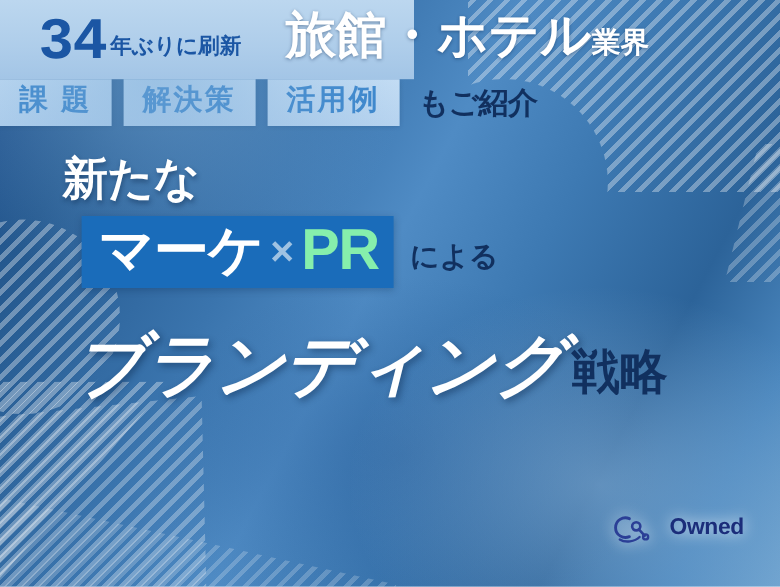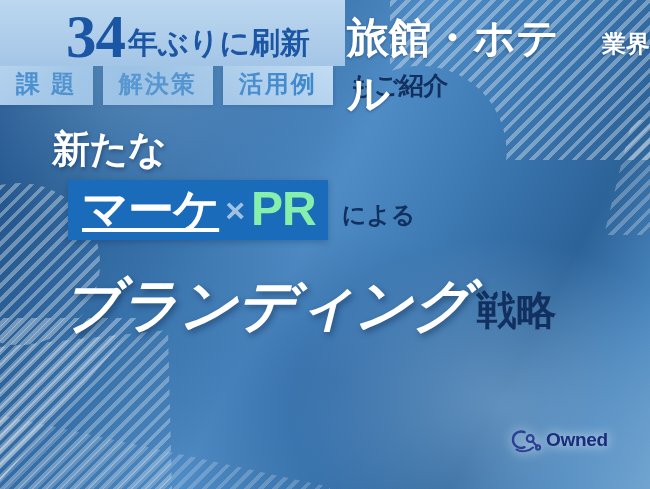--- a/index.html
+++ b/index.html
@@ -124,32 +124,32 @@
     background: linear-gradient(180deg, #bcd7ef 0%, #aecdea 60%, #a3c5e6 100%);
   }
   #line1-inner {
     position: absolute;
     left: 0; top: 0;
     width: 650px; height: 66px;
     display: flex;
     align-items: baseline;
   }
   .num34 {
-    font-size: 61px;
+    font-size: 49px;
     font-weight: 800;
     color: #1b56a4;
     letter-spacing: -1px;
-    margin-left: 66px;
+    margin-left: 32px;
     line-height: 1;
     position: relative;
     top: 6px;
-    font-family: Liberation Serif, serif;
+    font-family: Liberation Mono, monospace;
   }
   .kicker-jp {
-    font-size: 30px;
+    font-size: 18px;
     font-weight: 700;
     color: #1b56a4;
     margin-left: 3px;
     position: relative;
     top: 2px;
     letter-spacing: 0px;
   }
   .industry {
     font-size: 42px;
     font-weight: 700;
@@ -195,21 +195,20 @@
     display: inline-flex;
     align-items: baseline;
     box-shadow: 0 2px 6px rgba(8,36,72,.28);
   }
   .box-jp {
     font-size: 46px;
     font-weight: 800;
     color: #ffffff;
     letter-spacing: -1px;
     line-height: 1.05;
-    text-decoration: underline;
   }
   .times {
     font-size: 34px;
     font-weight: 700;
     color: #9fc2e2;
     margin: 0 6px;
     position: relative;
     top: -3px;
   }
   .box-en {
@@ -274,21 +273,21 @@
     margin-left: 6px;
     letter-spacing: -.5px;
   }
 
   
   #logo {
     position: absolute;
     left: 508px; top: 427px;
     display: flex;
     align-items: center;
-    gap: 4px;
+    gap: 16px;
     filter: drop-shadow(0 0 6px rgba(255,255,255,.85));
   }
   #logo svg { display: block; }
   .logo-word {
     font-size: 19px;
     font-weight: 800;
     color: #1b2d7a;
     letter-spacing: -.3px;
     font-family: "Liberation Sans", sans-serif;
   }

